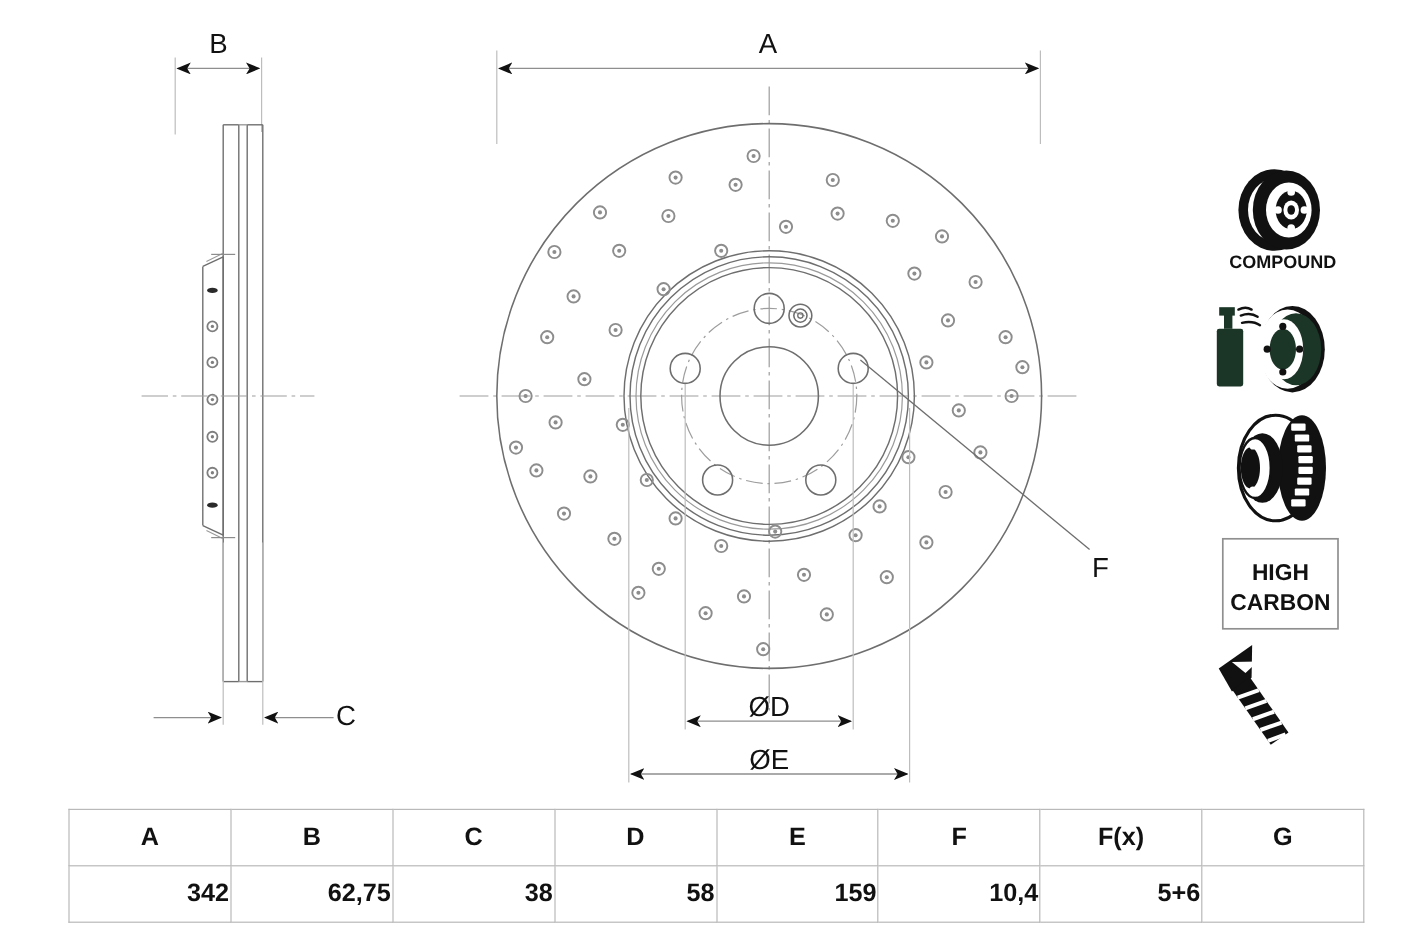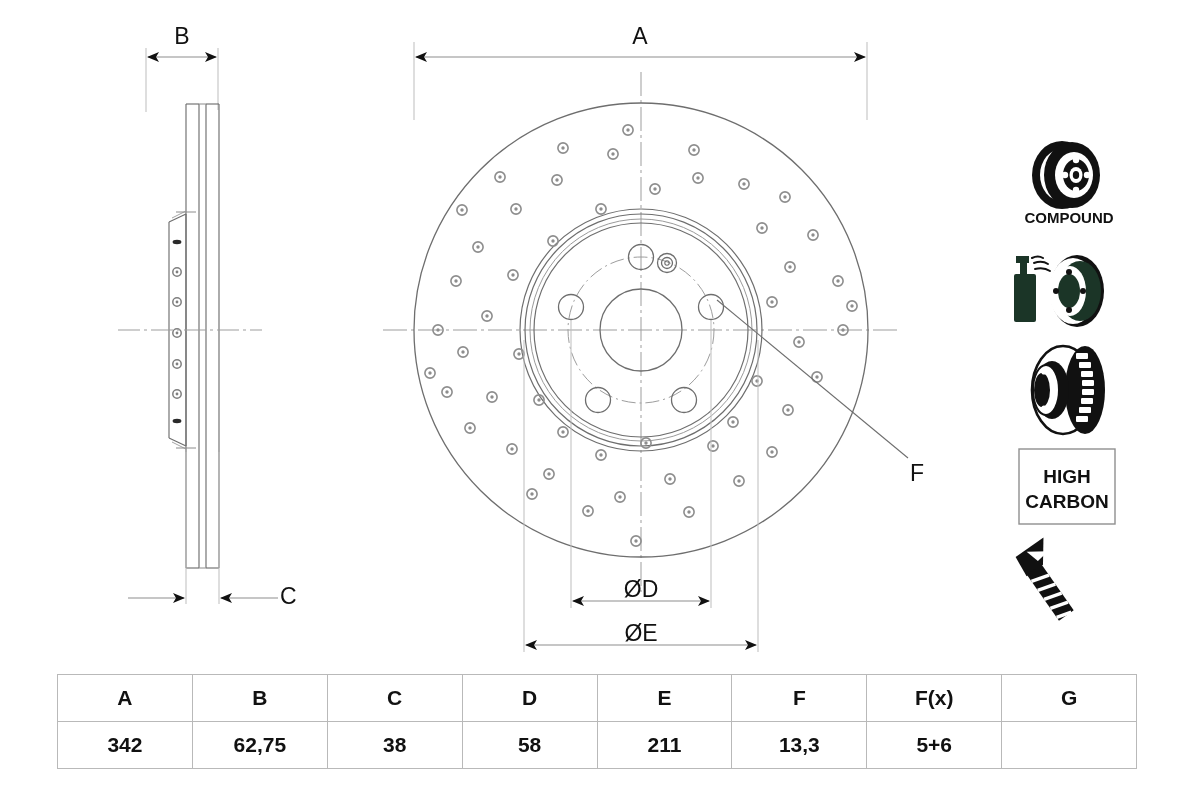--- a/index.html
+++ b/index.html
@@ -10,21 +10,21 @@
   .dimlabel{font-family:"Liberation Sans",sans-serif;font-size:23px;fill:#111;}
   .iconlabel{font-family:"Liberation Sans",sans-serif;font-weight:bold;font-size:15px;fill:#111;}
   .boxlabel{font-family:"Liberation Sans",sans-serif;font-weight:bold;font-size:19px;fill:#111;}
 
   
   .table-wrap{position:absolute;left:57px;top:674px;width:1080px;height:88px;}
   table.dims{border-collapse:collapse;width:100%;height:100%;table-layout:fixed;}
   table.dims td{border:1px solid #b9b9b9;text-align:center;vertical-align:middle;
     font-family:"Liberation Sans",sans-serif;font-weight:bold;font-size:21px;color:#111;}
   table.dims tr.head td{height:44px;}
-  table.dims tr.vals td{height:44px;}
+  table.dims tr.vals td{height:44px;text-align:right;}
 </style>
 </head>
 <body>
 
 <div class="stage">
 
 <svg width="1180" height="786" viewBox="0 0 1180 786">
   <defs>
     <marker id="arrR" markerWidth="12" markerHeight="10" refX="11" refY="5" orient="auto" markerUnits="userSpaceOnUse">
       <path d="M0,0 L12,5 L0,10 L3,5 Z" fill="#111"></path>
@@ -303,22 +303,22 @@
       <td>E</td>
       <td>F</td>
       <td>F(x)</td>
       <td>G</td>
     </tr>
     <tr class="vals">
       <td>342</td>
       <td>62,75</td>
       <td>38</td>
       <td>58</td>
-      <td>211</td>
-      <td>13,3</td>
+      <td>159</td>
+      <td>10,4</td>
       <td>5+6</td>
       <td></td>
     </tr>
   </tbody>
       </table>
 </div>
 
 </div>
 
 </body></html>

